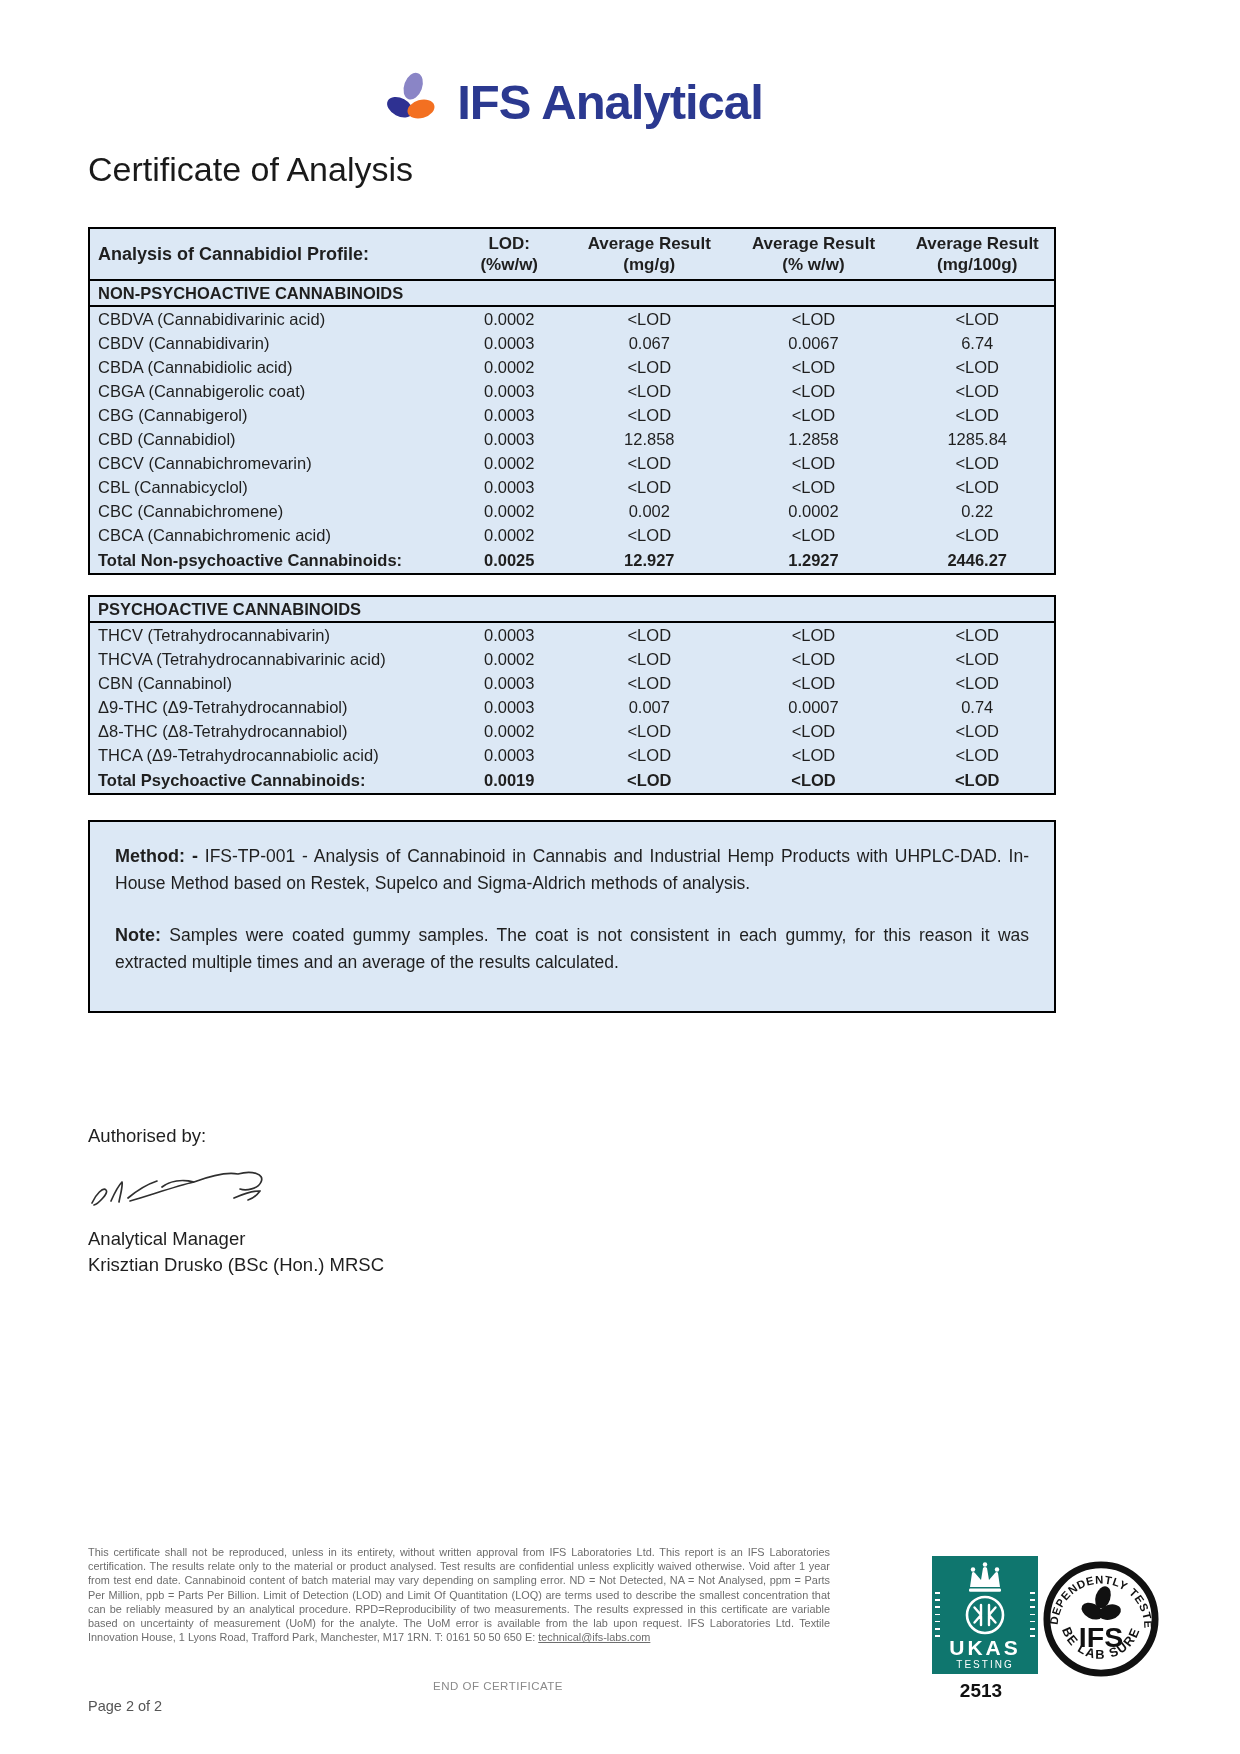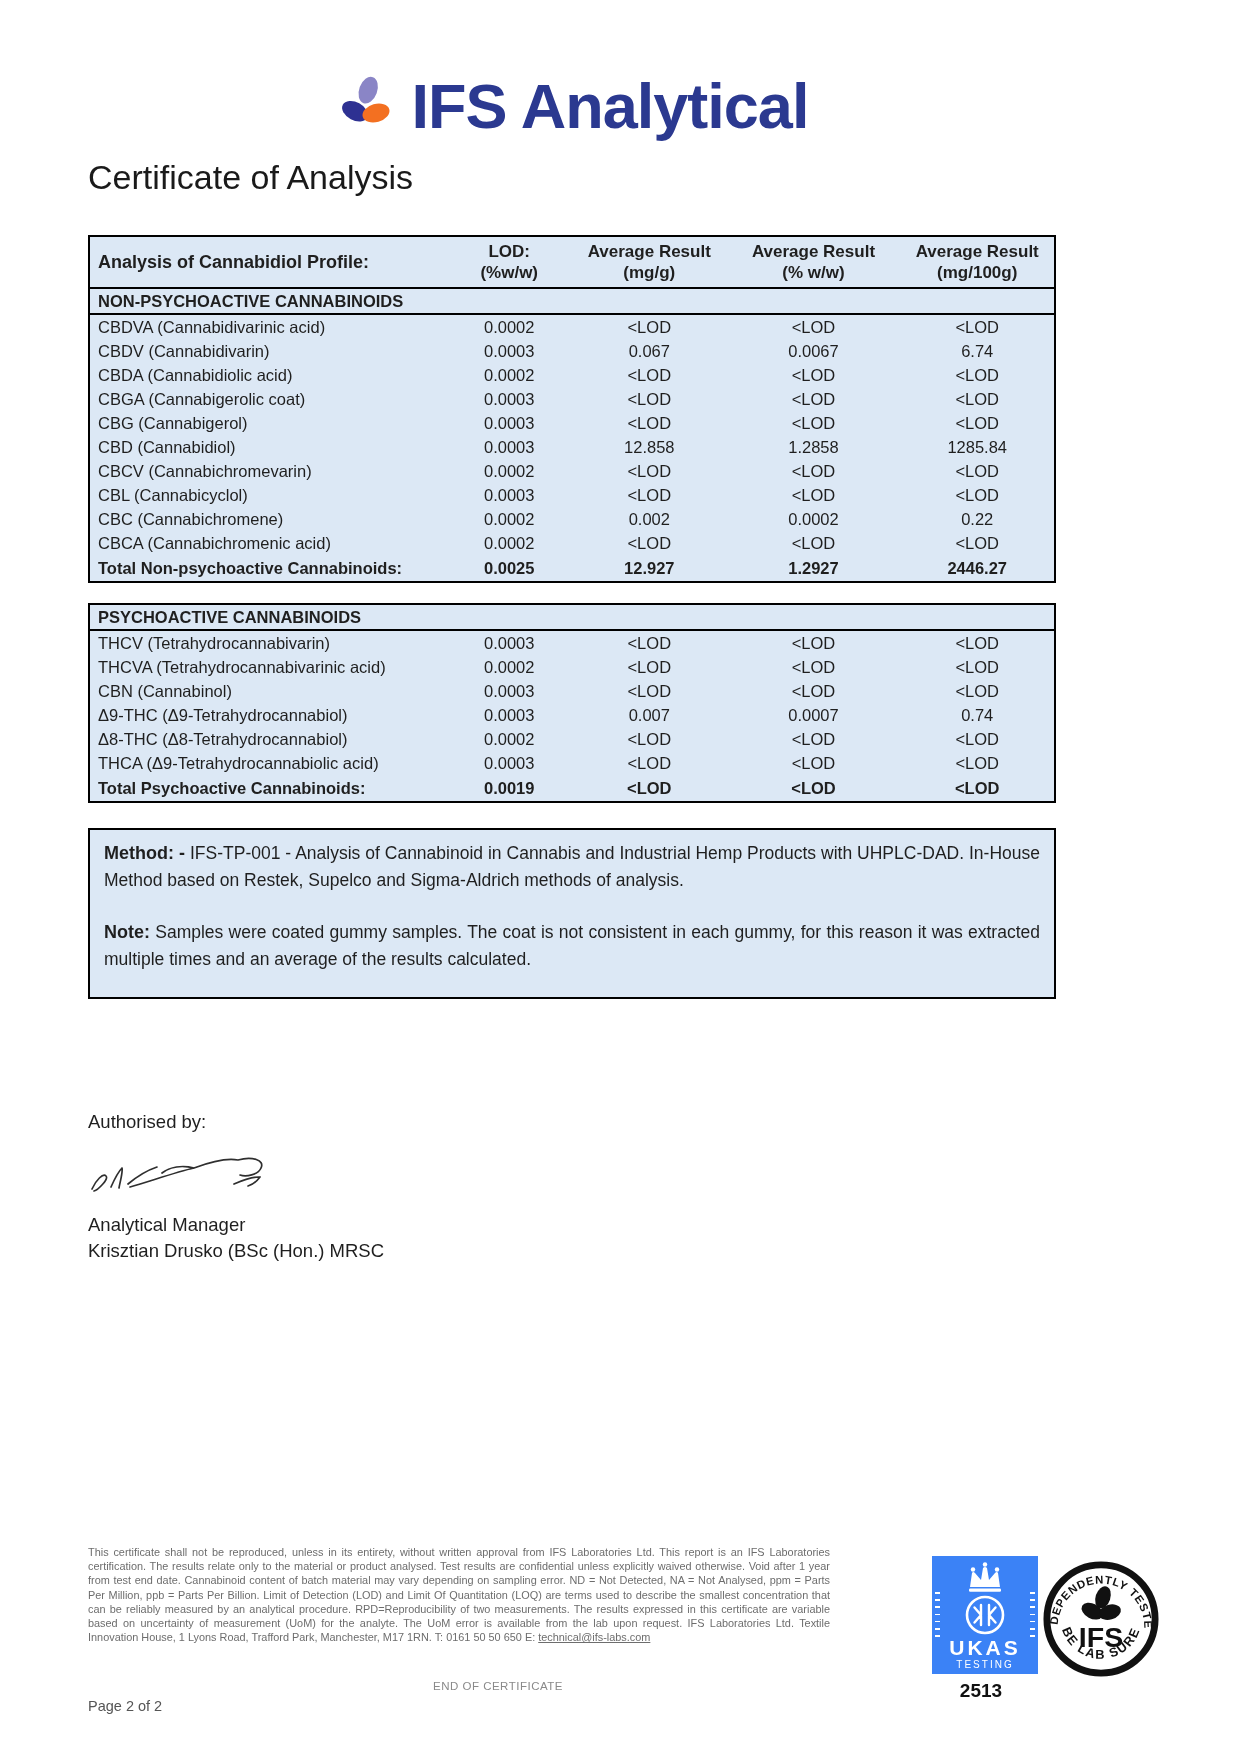--- a/index.html
+++ b/index.html
@@ -4,60 +4,60 @@
 <style>
   html,body{margin:0;padding:0;}
   body{
     width:1240px;height:1754px;background:#ffffff;position:relative;
     font-family:"Liberation Sans",sans-serif;color:#1f1f1f;overflow:hidden;
   }
   .content{position:absolute;left:88px;top:0;width:968px;}
 
   
   .brand-row{display:flex;justify-content:center;align-items:center;gap:14px;margin-top:70px;}
-  .brand-name{font-size:63px;font-weight:bold;color:#2b3990;letter-spacing:-1px;}
+  .brand-name{font-size:49px;font-weight:bold;color:#2b3990;letter-spacing:-1px;}
   .doc-title{font-size:34px;font-weight:400;color:#1a1a1a;margin-top:16px;}
 
   
   .coa-table{width:100%;border-collapse:collapse;background:#dce8f5;border:2.5px solid #000;
     font-size:16.5px;table-layout:fixed;}
   .coa-table th,.coa-table td{padding:0 8px;overflow:hidden;}
   .coa-table thead th{font-weight:bold;text-align:center;vertical-align:middle;height:50px;
     white-space:pre-line;line-height:1.25;border-bottom:2.5px solid #000;font-size:17px;}
   .coa-table thead th.c0{text-align:left;font-size:18px;}
   .section-row td{font-weight:bold;border-bottom:2px solid #000;height:27px;font-size:16.5px;}
   .coa-table tbody td{height:24px;text-align:center;}
   .coa-table tbody td:first-child{text-align:left;}
   .coa-table tr.total td{font-weight:bold;height:26px;}
   .table2{margin-top:20px;}
   .tbl-wrap{margin-top:38px;}
 
   
   .method-box{margin-top:25px;border:2.5px solid #000;background:#dce8f5;
     padding:10px 14px 24px 14px;font-size:17.5px;line-height:1.5;text-align:justify;}
-  .method-box p{margin:0;}
+  .method-box p{margin:11px;}
   .method-box p + p{margin-top:26px;}
   .inline-label{font-weight:bold;font-size:18px;}
 
   
   .auth-block{margin-top:112px;font-size:18.5px;}
   .auth-label{margin-bottom:4px;}
   .sig{display:block;margin:6px 0 2px -4px;}
   .auth-role,.auth-name{line-height:1.45;}
 
   
   .legal{position:absolute;left:88px;top:1545px;width:742px;font-size:10.9px;line-height:1.3;
     color:#6d6d6d;text-align:justify;}
   .legal a{color:#6d6d6d;text-decoration:underline;}
   .end-text{position:absolute;left:88px;top:1680px;width:820px;text-align:center;
     color:#8a8a8a;font-size:11.5px;letter-spacing:.5px;}
   .page-num{position:absolute;left:88px;top:1698px;font-size:14.5px;color:#555;}
 
   .ukas-wrap{position:absolute;left:932px;top:1556px;width:98px;text-align:center;}
-  .ukas-box{width:106px;height:118px;background:#3b82f6;position:relative;margin:0 auto;text-decoration:underline;}
+  .ukas-box{width:106px;height:118px;background:#0f766e;position:relative;margin:0 auto;text-decoration:underline;}
   .ukas-box::before,.ukas-box::after{content:"";position:absolute;top:36px;bottom:32px;width:5px;
     background:repeating-linear-gradient(to bottom,#fff 0 1.6px,transparent 1.6px 7.2px);}
   .ukas-box::before{left:3px;}
   .ukas-box::after{right:3px;}
   .ukas-number{font-weight:bold;font-size:19px;color:#111;margin-top:6px;}
 
   .stamp-wrap{position:absolute;left:1042px;top:1560px;}
   svg text{font-family:"Liberation Sans",sans-serif;}
 </style>
 </head>

